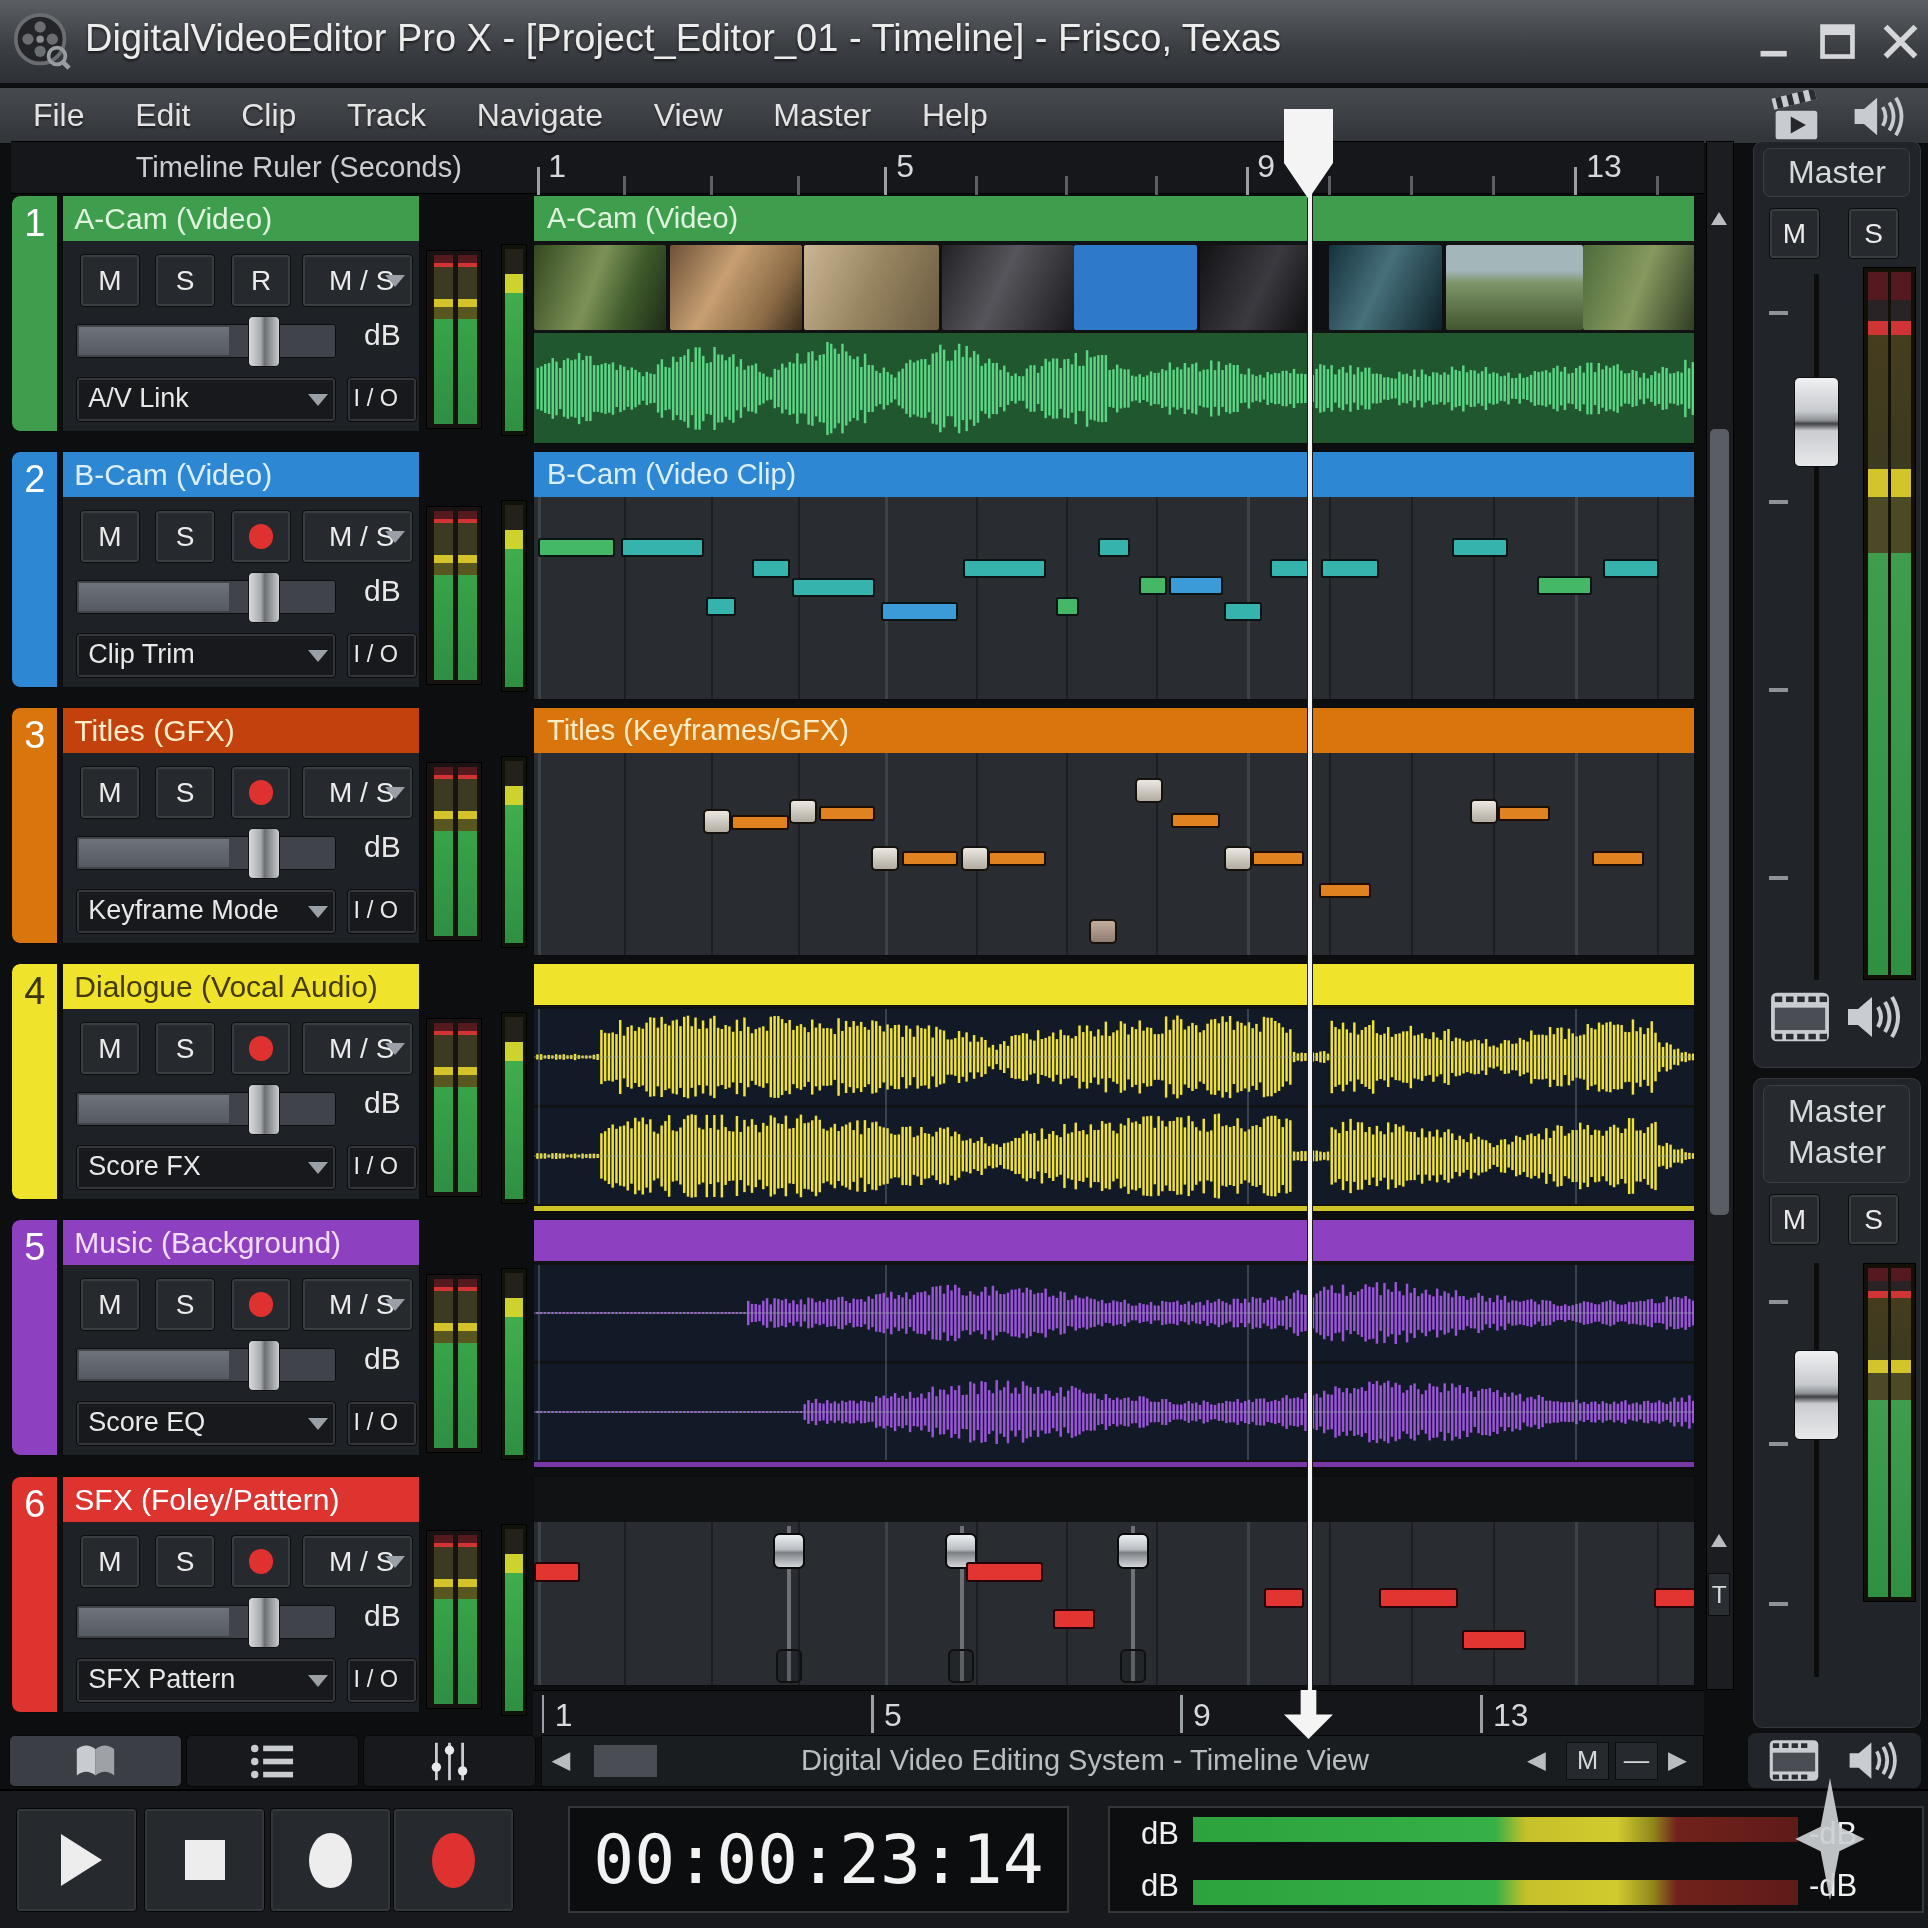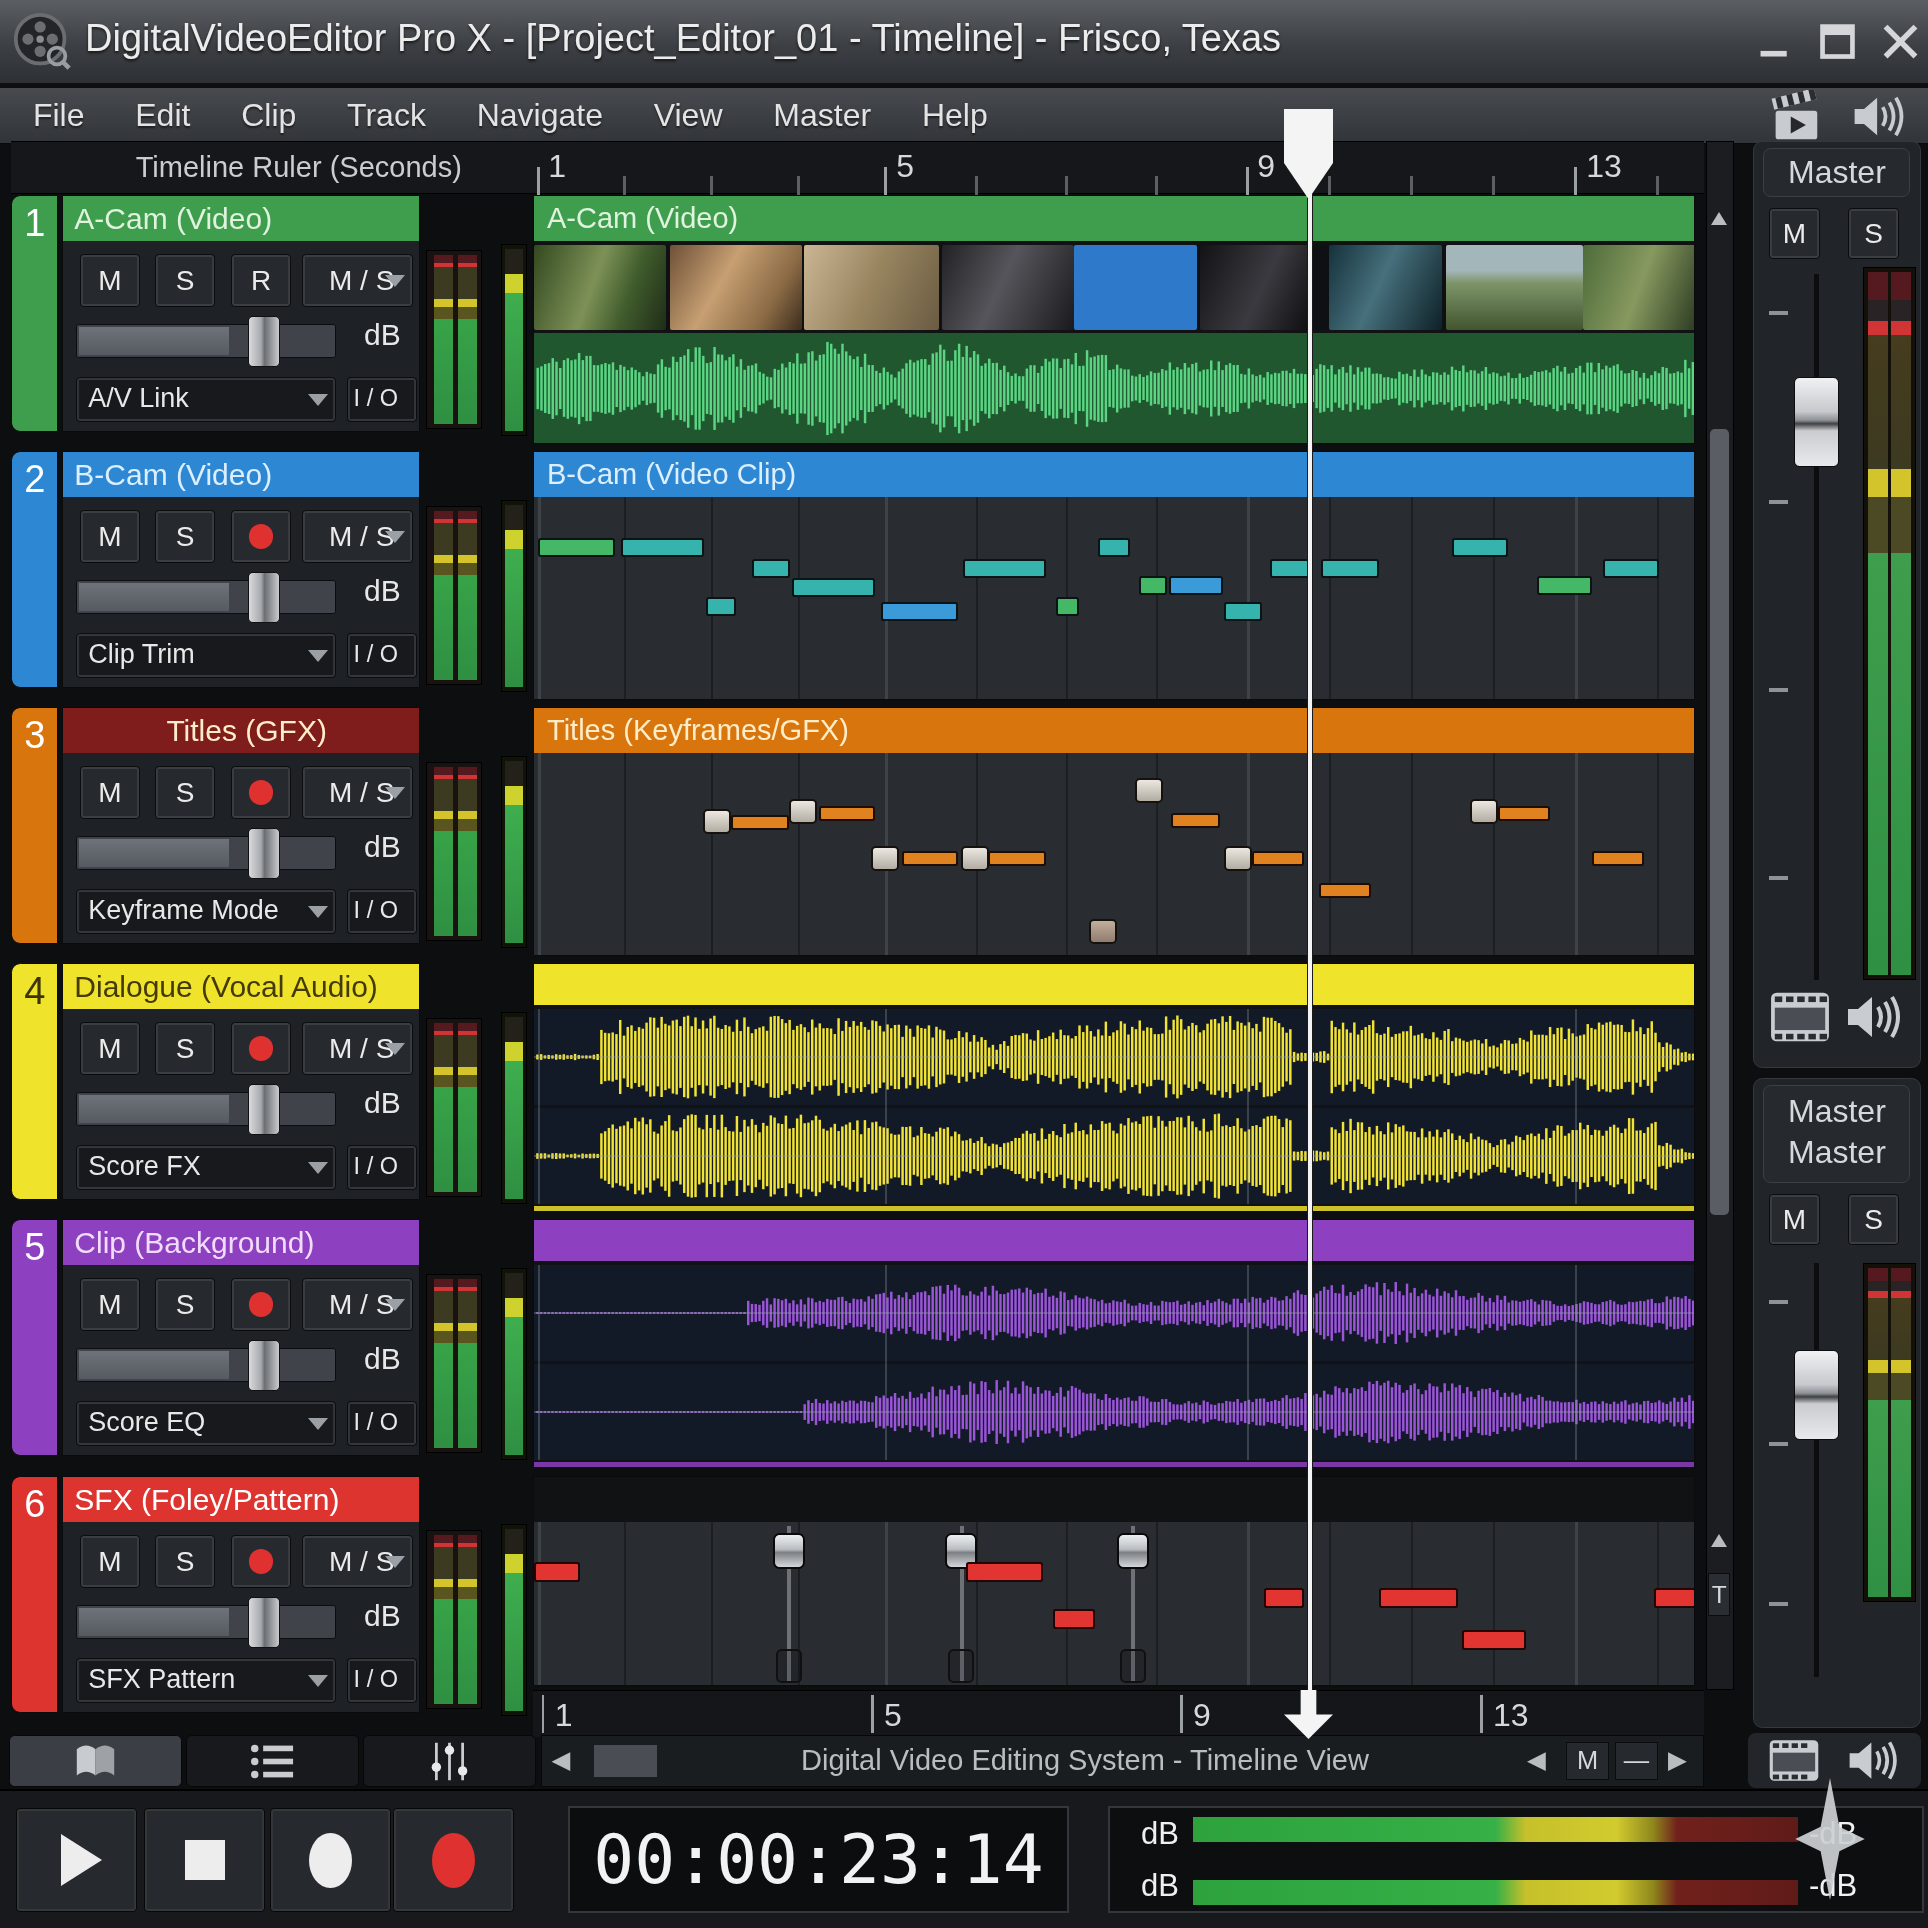--- a/index.html
+++ b/index.html
@@ -858,21 +858,21 @@
         <div class="bclip c-t" style="left: 787px; top: 62px; width: 58px;"></div>
         <div class="bclip c-t" style="left: 918px; top: 41px; width: 56px;"></div>
         <div class="bclip c-g" style="left: 1003px; top: 79px; width: 55px;"></div>
         <div class="bclip c-t" style="left: 1069px; top: 62px; width: 56px;"></div>
       </div>
     </div>
     <div class="strip" style="left: 11.3px; top: 707px; background: rgb(216, 118, 13);">
       <div class="tnum" style="color: rgb(255, 255, 255);">3</div>
     </div>
     <div class="tblk" style="left: 62px; top: 707px;">
-      <div class="tbar" style="background: #7f1d1d; color: rgb(255, 237, 201); text-align: center;">Titles (GFX)</div>
+      <div class="tbar" style="background: #c2410c; color: rgb(255, 237, 201);">Titles (GFX)</div>
       <div class="sq" style="left: 17px; top: 58px;">M</div>
       <div class="sq" style="left: 92px; top: 58px;">S</div>
       <div class="sq" style="left: 168px; top: 58px;">
         <div class="dot"></div>
       </div>
       <div class="sq ms" style="left: 239px; top: 58px; width: 111px;">M / S<div class="arr"></div></div>
       <div class="strough" style="left: 13px; top: 128px;">
         <div class="sfill"></div>
       </div>
       <div class="shandle" style="left: 185px; top: 120px;"></div>
@@ -1594,21 +1594,21 @@
       <div class="wline" style="left: 3.8px; top: 45px; height: 195px;"></div>
       <div class="wline" style="left: 351px; top: 45px; height: 195px;"></div>
       <div class="wline" style="left: 713px; top: 45px; height: 195px;"></div>
       <div class="wline" style="left: 1041px; top: 45px; height: 195px;"></div>
       <div class="botstrip" style="top: 242px; background: rgb(239, 227, 43); opacity: 0.85;"></div>
     </div>
     <div class="strip" style="left: 11.3px; top: 1219px; background: rgb(141, 64, 192);">
       <div class="tnum" style="color: rgb(255, 255, 255);">5</div>
     </div>
     <div class="tblk" style="left: 62px; top: 1219px;">
-      <div class="tbar" style="background: rgb(141, 64, 192); color: rgb(242, 220, 252);">Clip (Background)</div>
+      <div class="tbar" style="background: rgb(141, 64, 192); color: rgb(242, 220, 252);">Music (Background)</div>
       <div class="sq" style="left: 17px; top: 58px;">M</div>
       <div class="sq" style="left: 92px; top: 58px;">S</div>
       <div class="sq" style="left: 168px; top: 58px;">
         <div class="dot"></div>
       </div>
       <div class="sq ms" style="left: 239px; top: 58px; width: 111px;">M / S<div class="arr"></div></div>
       <div class="strough" style="left: 13px; top: 128px;">
         <div class="sfill"></div>
       </div>
       <div class="shandle" style="left: 185px; top: 120px;"></div>

